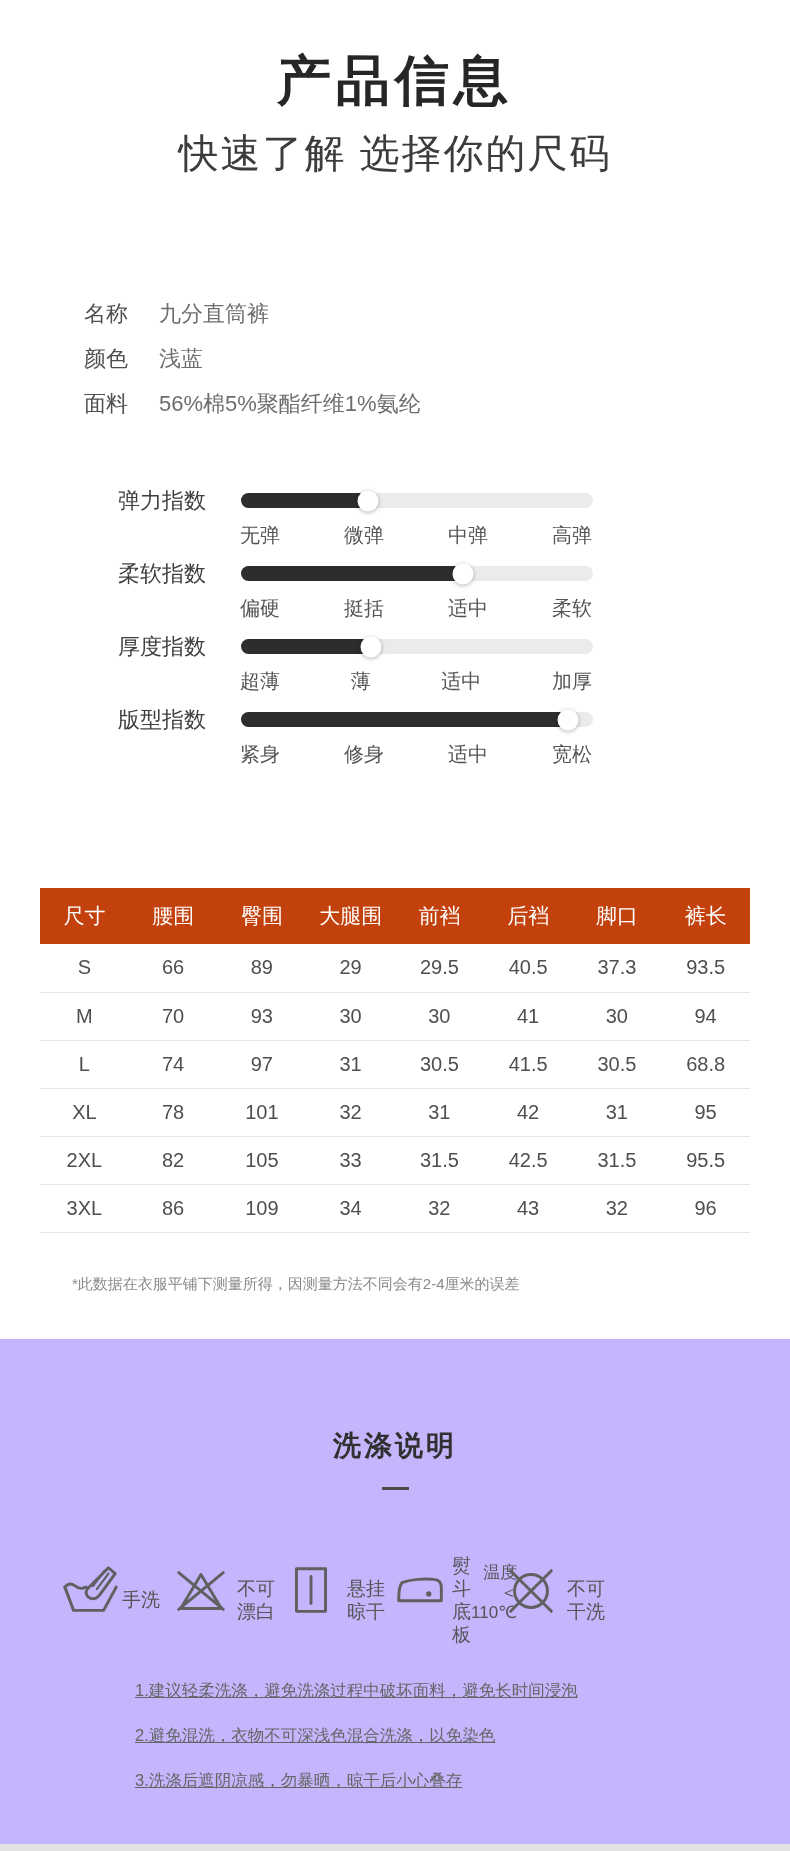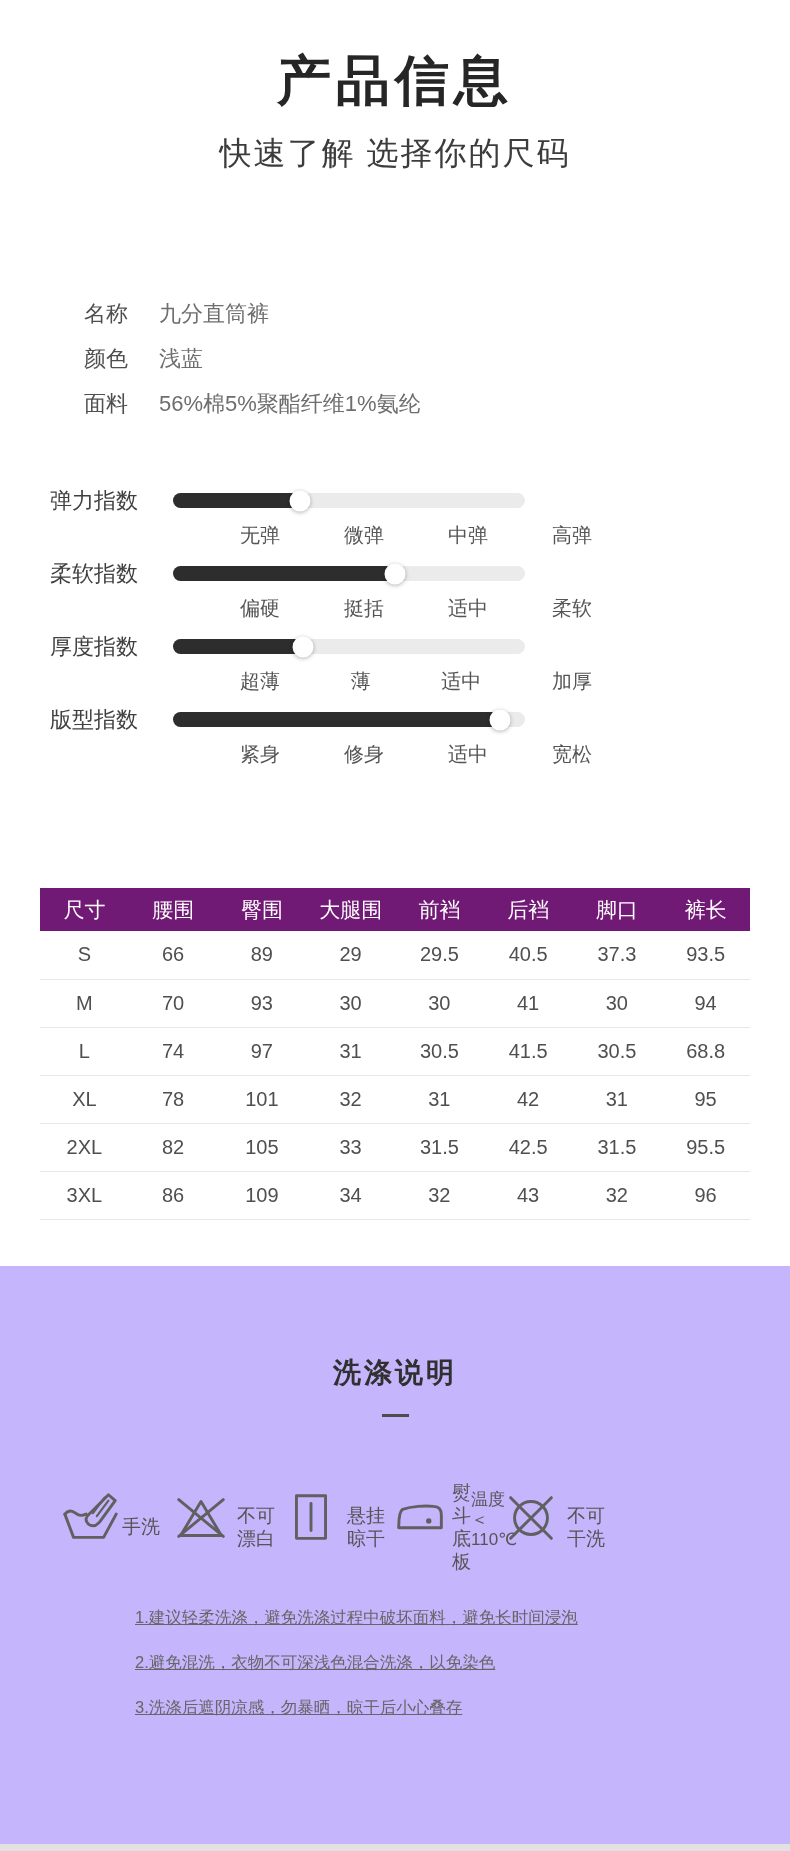--- a/index.html
+++ b/index.html
@@ -3,55 +3,55 @@
 <meta charset="utf-8">
 <style>
   * { margin:0; padding:0; box-sizing:border-box; }
   html,body { background:#fff; }
   body { width:790px; font-family:"Liberation Sans","DejaVu Sans",sans-serif; }
   .page { position:relative; width:790px; height:1851px; background:#fff; overflow:hidden;
           display:flex; flex-direction:column; }
 
   .title { padding-top:50px; text-align:center; font-size:54px; line-height:60px;
            font-weight:700; color:#262626; letter-spacing:5px; }
-  .subtitle { margin-top:24px; text-align:center; font-size:32px; line-height:38px;
+  .subtitle { margin-top:24px; text-align:center; font-size:40px; line-height:38px;
               color:#3c3c3c; letter-spacing:2px; }
 
   .attrs { margin-top:130px; padding-left:84px; }
   .attr-row { display:flex; line-height:23px; font-size:22px; margin-bottom:22px; }
   .attr-row:last-child { margin-bottom:0; }
   .attr-label { width:50px; margin-right:25px; color:#4f4f4f; }
   .attr-value { color:#6e6e6e; }
 
   .sliders { margin-top:74px; }
   .slider-group { margin-bottom:15px; }
-  .slider-row { display:flex; align-items:center; padding-left:50px; height:23px; }
+  .slider-row { display:flex; align-items:center; padding-left:118px; height:23px; }
   .slider-label { width:123px; font-size:22px; color:#3f3f3f; }
   .bar { position:relative; width:352px; height:15px; border-radius:8px; background:#ebebeb; }
   .fill { height:100%; border-radius:8px; background:#2d2d2d; }
   .knob { position:absolute; top:50%; transform:translate(-50%,-50%); width:21px; height:21px;
           background:#fff; border-radius:50%; box-shadow:0 1px 4px rgba(0,0,0,.3); }
   .scale { display:flex; justify-content:space-between; width:352px;
            margin:12px 0 0 240px; font-size:20px; line-height:23px; color:#555; }
 
   .size-table { margin:107px 40px 0; width:710px; border-collapse:collapse; table-layout:fixed; }
-  .size-table th { background:#701a75; color:#fff; font-weight:400; font-size:21px; height:43px; }
+  .size-table th { background:#c2410c; color:#fff; font-weight:400; font-size:21px; height:56px; }
   .size-table td { text-align:center; font-size:20px; color:#4f4f4f; height:48px;
                    border-bottom:1px solid #e7e7e7; }
   .note { margin:42px 0 0 72px; font-size:15px; line-height:18px; color:#8a8a8a; }
 
   .wash { flex:1; margin-top:46px; background:#c4b5fd; padding-top:90px; }
   .wash-title { text-align:center; font-size:28px; line-height:34px; font-weight:600;
                 color:#303030; letter-spacing:3px; }
   .dash { width:27px; height:3px; background:#4c4c4c; margin:24px auto 0; }
   .icons { display:flex; margin:46px 0 0 60px; width:550px; }
   .icon-cell { width:110px; display:flex; align-items:center; }
   .icon-cell svg { display:block; }
   .icon-label { margin-top:18px; font-size:19px; line-height:23px; color:#555; text-align:center; }
-  .icon-label2 { margin-top:5px; font-size:17px; line-height:20px; color:#555; text-align:left; }
+  .icon-label2 { margin-top:5px; font-size:17px; line-height:20px; color:#555; text-align:right; }
   .tips { margin:34px 0 0 135px; }
   .tips p { font-size:16.5px; line-height:20px; color:#666; margin-bottom:25px;text-decoration:underline; }
   .bottom-strip { position:absolute; left:0; bottom:0; width:100%; height:7px; background:#e2e2e2; }
 </style>
 </head>
 <body>
 
 <div class="page">
 
   <div class="title">产品信息</div>
@@ -205,20 +205,21 @@
           <td>109</td>
           <td>34</td>
           <td>32</td>
           <td>43</td>
           <td>32</td>
           <td>96</td>
         </tr>
       </tbody>
   </table>
 
+  <div class="note">*此数据在衣服平铺下测量所得，因测量方法不同会有2-4厘米的误差</div>
 
   <div class="wash">
     <div class="wash-title">洗涤说明</div>
     <div class="dash"></div>
     <div class="icons">
         <div class="icon-cell">
           <span>
             <svg width="62" height="62" viewBox="0 0 64 64" fill="none" stroke="#606060" stroke-width="3" stroke-linecap="round" stroke-linejoin="round">
               <path d="M5 28 L14 52 H45 L58 28"></path>
               <path d="M5 28 Q10 22 16 27 Q21 31 27 28"></path>

